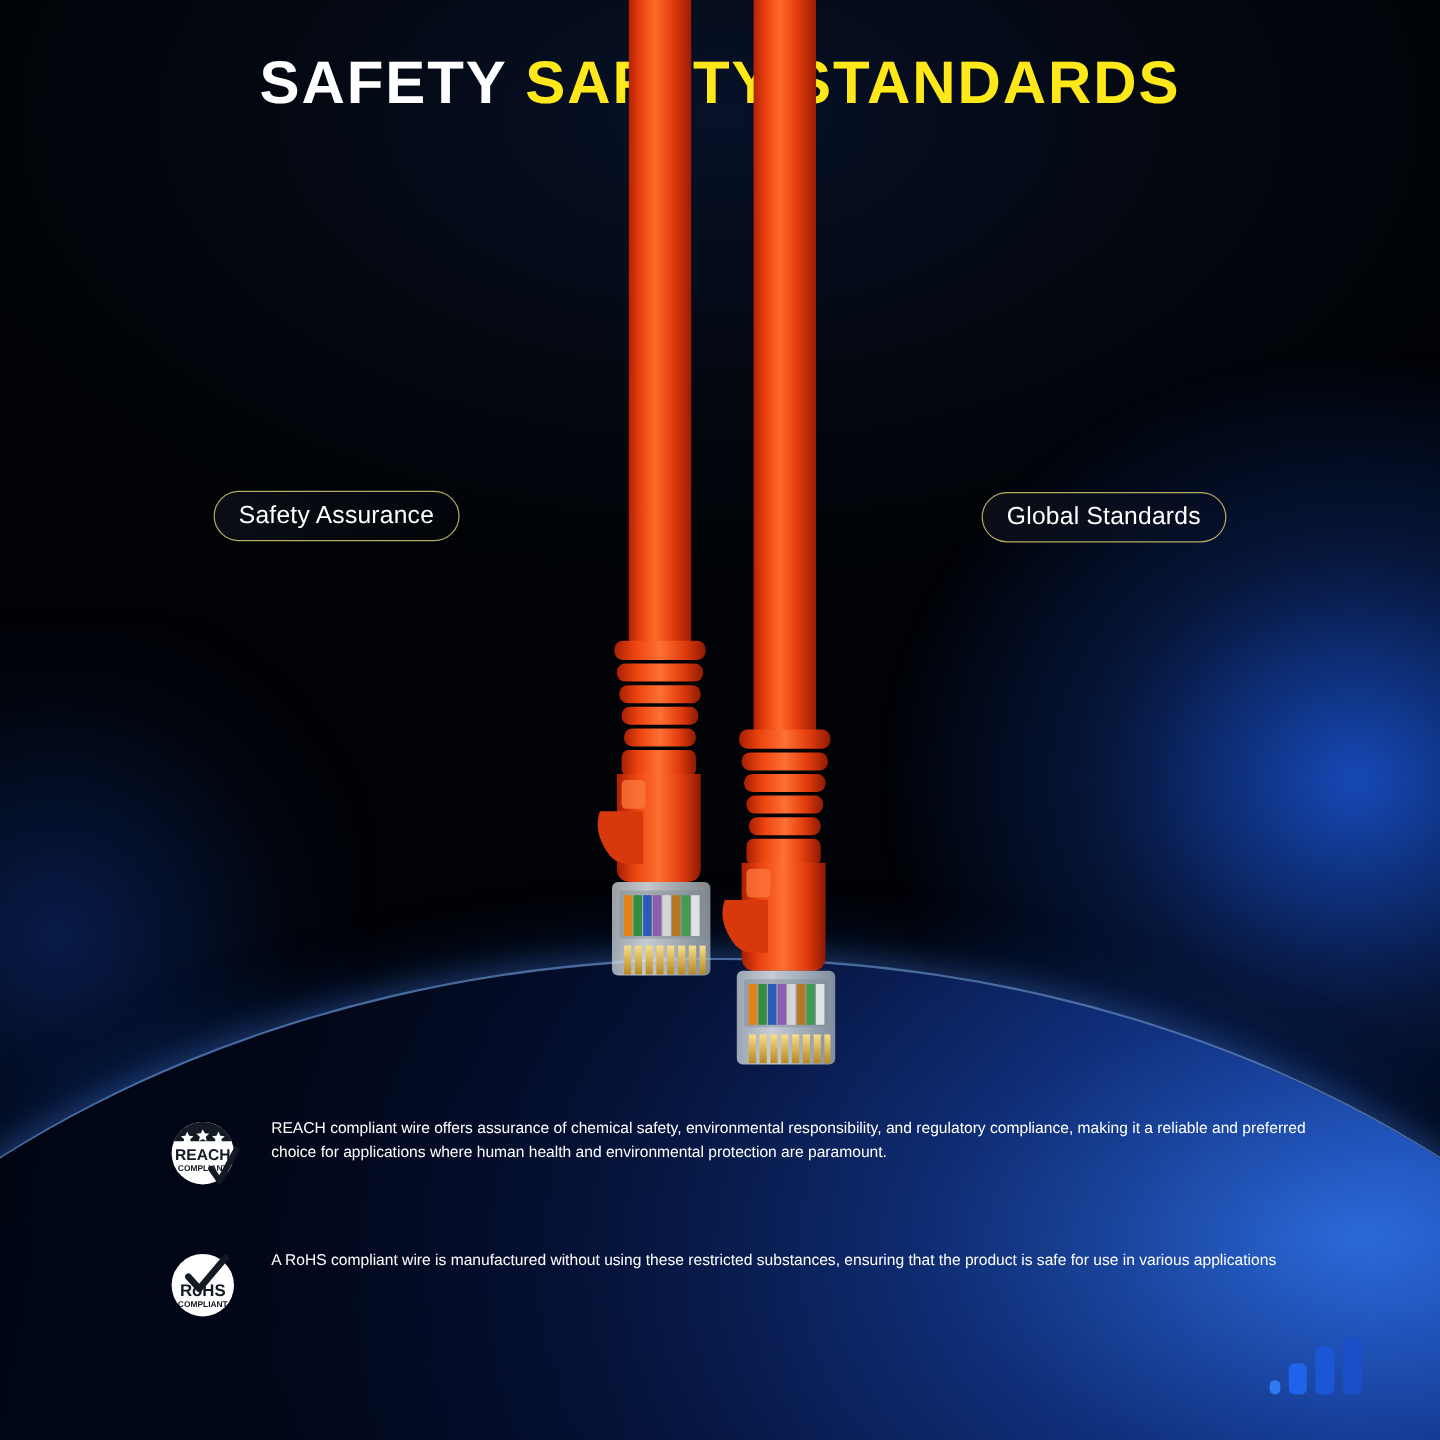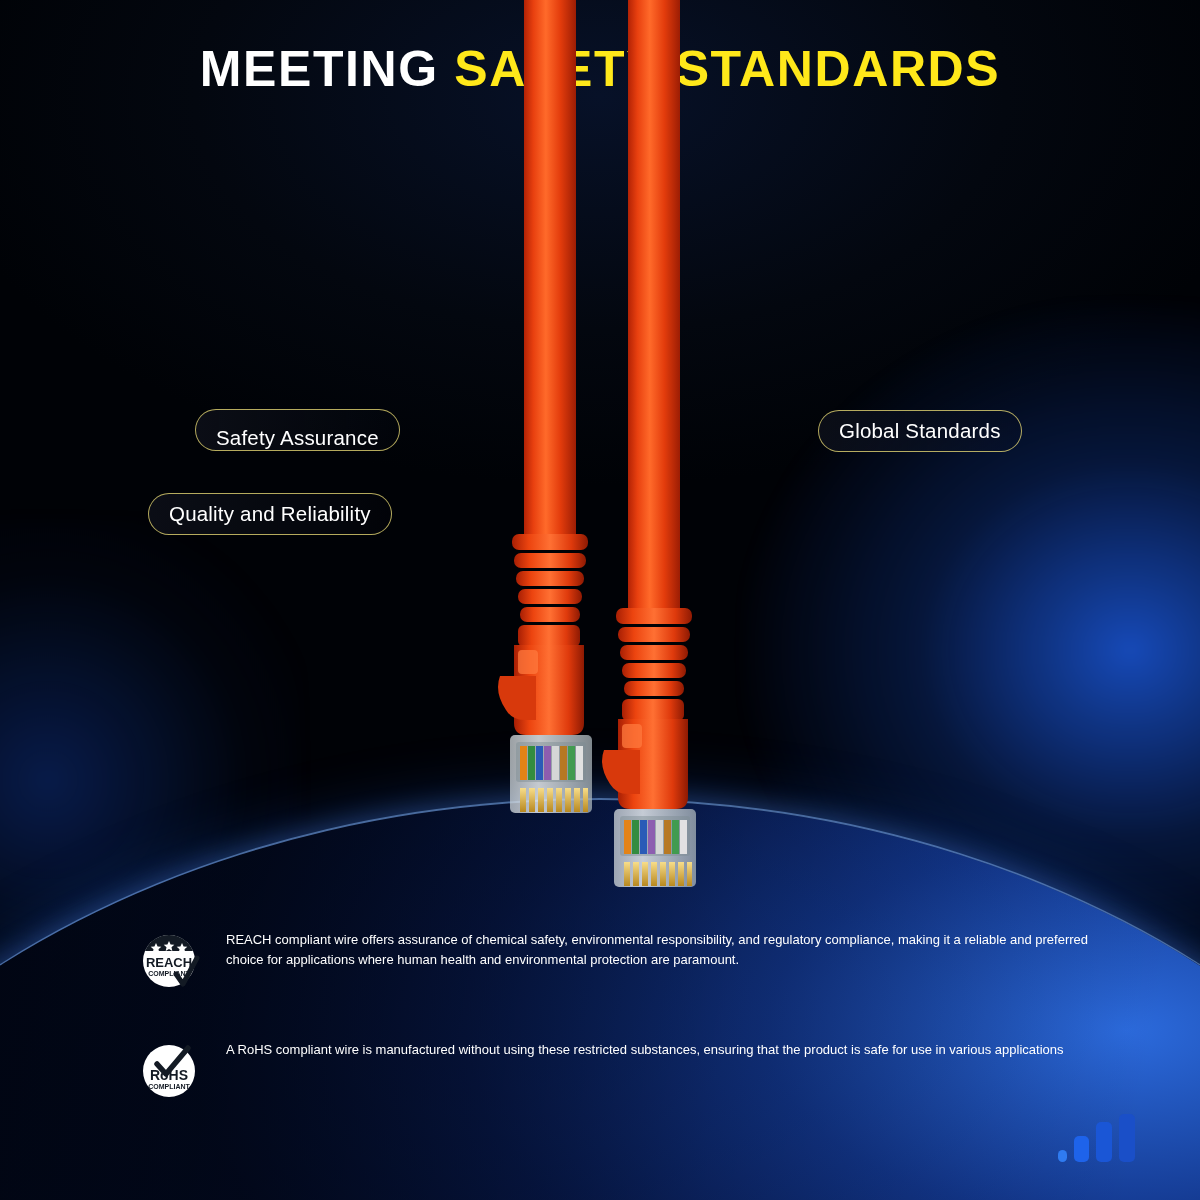--- a/index.html
+++ b/index.html
@@ -99,21 +99,21 @@
     height: 40px;
     padding: 0 20px;
     border: 1.4px solid rgba(240,225,120,0.75);
     border-radius: 22px;
     color: #ffffff;
     font-size: 20.5px;
     letter-spacing: 0.2px;
     background: linear-gradient(90deg, rgba(20,24,36,0.55), rgba(10,14,26,0.15));
     white-space: nowrap;
   }
-  #pill-safety   { left: 195px; top: 409px; align-items: flex-end; }
+  #pill-safety   { left: 178px; top: 409px; }
   #pill-quality  { left: 148px; top: 493px; }
   #pill-global   { left: 818px; top: 410px; }
   #pill-compat   { left: 838px; top: 492px; }
 
   
   .cable-wrap {
     position: absolute;
     left: 440px;
     top: 0;
     width: 330px;
@@ -172,21 +172,21 @@
 <div id="stage">
 
   <div class="bg-base"></div>
   <div class="bg-left-glow"></div>
   <div class="bg-right-glow"></div>
   <div class="planet"></div>
   <div class="planet-dark"></div>
   <div class="planet-edge"></div>
 
   <div class="title">
-    <span>MEETING </span><span class="accent">SAFETY STANDARDS</span>
+    <span>SAFETY </span><span class="accent">SAFETY STANDARDS</span>
   </div>
 
   <div class="cable-wrap">
     <svg width="330" height="930" viewBox="0 0 330 930" xmlns="http://www.w3.org/2000/svg">
       <defs>
         <linearGradient id="cableGrad" x1="0" y1="0" x2="1" y2="0">
           <stop offset="0%" stop-color="#b22205"></stop>
           <stop offset="18%" stop-color="#e8400f"></stop>
           <stop offset="42%" stop-color="#ff6a2a"></stop>
           <stop offset="70%" stop-color="#e33c0c"></stop>
@@ -291,23 +291,20 @@
             <rect x="247" y="862" width="5" height="24" fill="url(#goldGrad)"></rect>
           </g>
         </g>
       </g>
     </svg>
   </div>
 
   <div id="pill-safety" class="pill">
     <span>Safety Assurance</span>
   </div>
-  <div id="pill-quality" class="pill">
-    <span>Quality and Reliability</span>
-  </div>
   <div id="pill-global" class="pill">
     <span>Global Standards</span>
   </div>
 
   <div id="compliance-reach" class="compliance">
     <div class="comp-row">
       <div class="badge">
         <svg width="62" height="62" viewBox="0 0 62 62" xmlns="http://www.w3.org/2000/svg">
           <circle cx="29" cy="31" r="26" fill="#ffffff"></circle>
           <path d="M8 22 a26 26 0 0 1 42 -4 l-8 12 z" fill="#0b0f16" opacity="0.0"></path>

